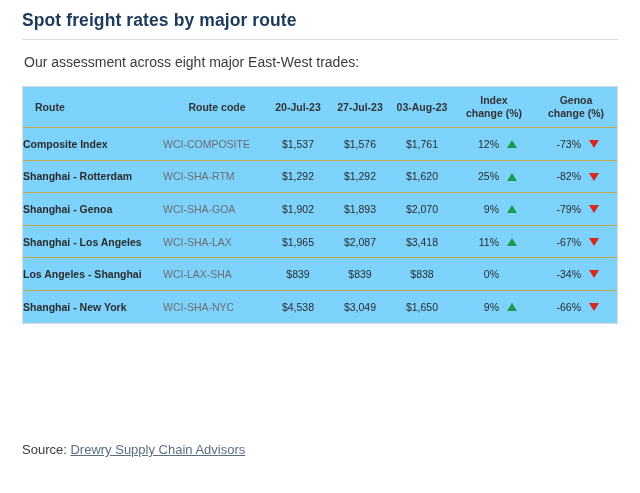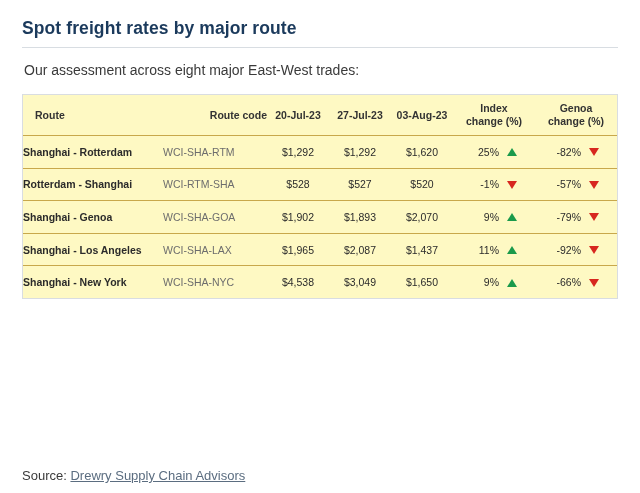--- a/index.html
+++ b/index.html
@@ -12,21 +12,21 @@
     background: #ffffff;
     font-family: "Liberation Sans", sans-serif;
     color: #333333;
     overflow: hidden;
   }
   .page {
     position: relative;
     width: 640px;
     height: 493px;
     box-sizing: border-box;
-    padding: 8px 22px;
+    padding: 0 22px;
   }
   .title {
     font-size: 17.5px;
     font-weight: bold;
     color: #1b3a5c;
     padding-top: 10px;
     letter-spacing: 0.1px;
   }
   .title-rule {
     border: 0;
@@ -35,21 +35,21 @@
   }
   .subtitle {
     font-size: 14px;
     color: #3a3a3a;
     margin-top: 14px;
     margin-left: 2px;
   }
   .table-wrap {
     margin-top: 16px;
     border: 1px solid #d9dde1;
-    background: #fef9c3;
+    background: #7dd3fc;
   }
   table.rates {
     width: 100%;
     border-collapse: collapse;
     table-layout: fixed;
   }
   table.rates th, table.rates td {
     font-size: 10.5px;
     padding: 0;
     vertical-align: middle;
@@ -60,21 +60,21 @@
     color: #333333;
     border-bottom: 1px solid #c8a84b;
     vertical-align: middle;
   }
   thead th.head-route {
     text-align: left;
     padding-left: 12px;
     width: 128px;
   }
   thead th.head-code {
-    text-align: right;
+    text-align: center;
     padding-left: 4px;
     width: 100px;
   }
   thead th.num {
     text-align: center;
     width: 62px;
   }
   thead th.head-weekly {
     text-align: center;
     width: 82px;
@@ -148,21 +148,21 @@
     border-top: 8px solid #d7271f;
   }
   .arrow.none {
     border: 0;
     width: 10px;
     height: 8px;
   }
   .footer {
     position: absolute;
     left: 22px;
-    bottom: 10px;
+    bottom: 36px;
     font-size: 13px;
     color: #3a3a3a;
   }
   .footer .src-label { color: #3a3a3a; }
   .footer a {
     color: #5b6d80;
     text-decoration: underline;
   }
 </style>
 </head>
@@ -189,54 +189,63 @@
             <span>change (%)</span>
           </th>
           <th class="head-annual">
             <span>Genoa</span><br>
             <span>change (%)</span>
           </th>
         </tr>
       </thead>
       <tbody id="rates-body">
           <tr>
+            <td class="route">Composite Index</td>
+            <td class="code">WCI-COMPOSITE</td>
+            <td class="num">$1,537</td>
+            <td class="num">$1,576</td>
+            <td class="num">$1,761</td>
+            <td class="chg"><span class="chg-inner"><span class="chg-val">12%</span><span class="arrow up"></span></span></td>
+            <td class="chg"><span class="chg-inner"><span class="chg-val">-73%</span><span class="arrow down"></span></span></td>
+          </tr>
+          <tr>
             <td class="route">Shanghai - Rotterdam</td>
             <td class="code">WCI-SHA-RTM</td>
             <td class="num">$1,292</td>
             <td class="num">$1,292</td>
             <td class="num">$1,620</td>
             <td class="chg"><span class="chg-inner"><span class="chg-val">25%</span><span class="arrow up"></span></span></td>
             <td class="chg"><span class="chg-inner"><span class="chg-val">-82%</span><span class="arrow down"></span></span></td>
           </tr>
           <tr>
-            <td class="route">Rotterdam - Shanghai</td>
-            <td class="code">WCI-RTM-SHA</td>
-            <td class="num">$528</td>
-            <td class="num">$527</td>
-            <td class="num">$520</td>
-            <td class="chg"><span class="chg-inner"><span class="chg-val">-1%</span><span class="arrow down"></span></span></td>
-            <td class="chg"><span class="chg-inner"><span class="chg-val">-57%</span><span class="arrow down"></span></span></td>
-          </tr>
-          <tr>
             <td class="route">Shanghai - Genoa</td>
             <td class="code">WCI-SHA-GOA</td>
             <td class="num">$1,902</td>
             <td class="num">$1,893</td>
             <td class="num">$2,070</td>
             <td class="chg"><span class="chg-inner"><span class="chg-val">9%</span><span class="arrow up"></span></span></td>
             <td class="chg"><span class="chg-inner"><span class="chg-val">-79%</span><span class="arrow down"></span></span></td>
           </tr>
           <tr>
             <td class="route">Shanghai - Los Angeles</td>
             <td class="code">WCI-SHA-LAX</td>
             <td class="num">$1,965</td>
             <td class="num">$2,087</td>
-            <td class="num">$1,437</td>
+            <td class="num">$3,418</td>
             <td class="chg"><span class="chg-inner"><span class="chg-val">11%</span><span class="arrow up"></span></span></td>
-            <td class="chg"><span class="chg-inner"><span class="chg-val">-92%</span><span class="arrow down"></span></span></td>
+            <td class="chg"><span class="chg-inner"><span class="chg-val">-67%</span><span class="arrow down"></span></span></td>
+          </tr>
+          <tr>
+            <td class="route">Los Angeles - Shanghai</td>
+            <td class="code">WCI-LAX-SHA</td>
+            <td class="num">$839</td>
+            <td class="num">$839</td>
+            <td class="num">$838</td>
+            <td class="chg"><span class="chg-inner"><span class="chg-val">0%</span><span class="arrow none"></span></span></td>
+            <td class="chg"><span class="chg-inner"><span class="chg-val">-34%</span><span class="arrow down"></span></span></td>
           </tr>
           <tr>
             <td class="route">Shanghai - New York</td>
             <td class="code">WCI-SHA-NYC</td>
             <td class="num">$4,538</td>
             <td class="num">$3,049</td>
             <td class="num">$1,650</td>
             <td class="chg"><span class="chg-inner"><span class="chg-val">9%</span><span class="arrow up"></span></span></td>
             <td class="chg"><span class="chg-inner"><span class="chg-val">-66%</span><span class="arrow down"></span></span></td>
           </tr>

